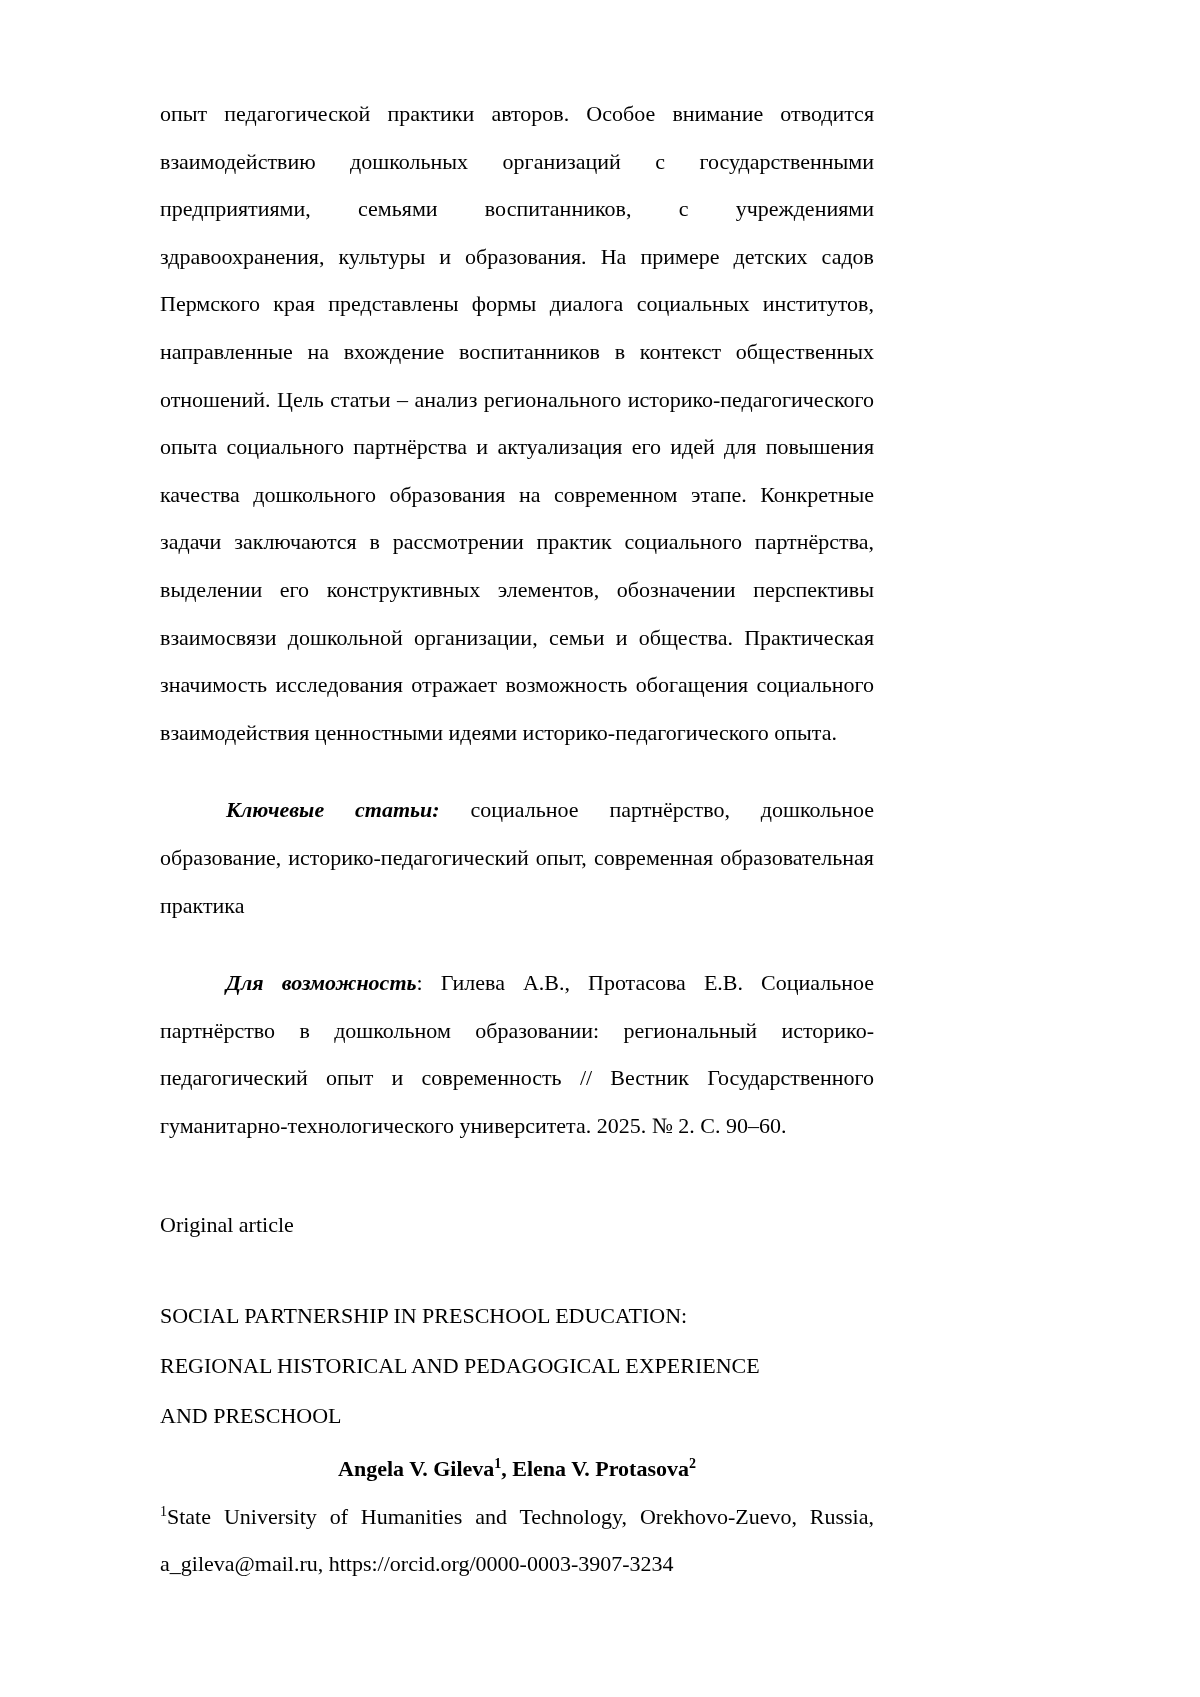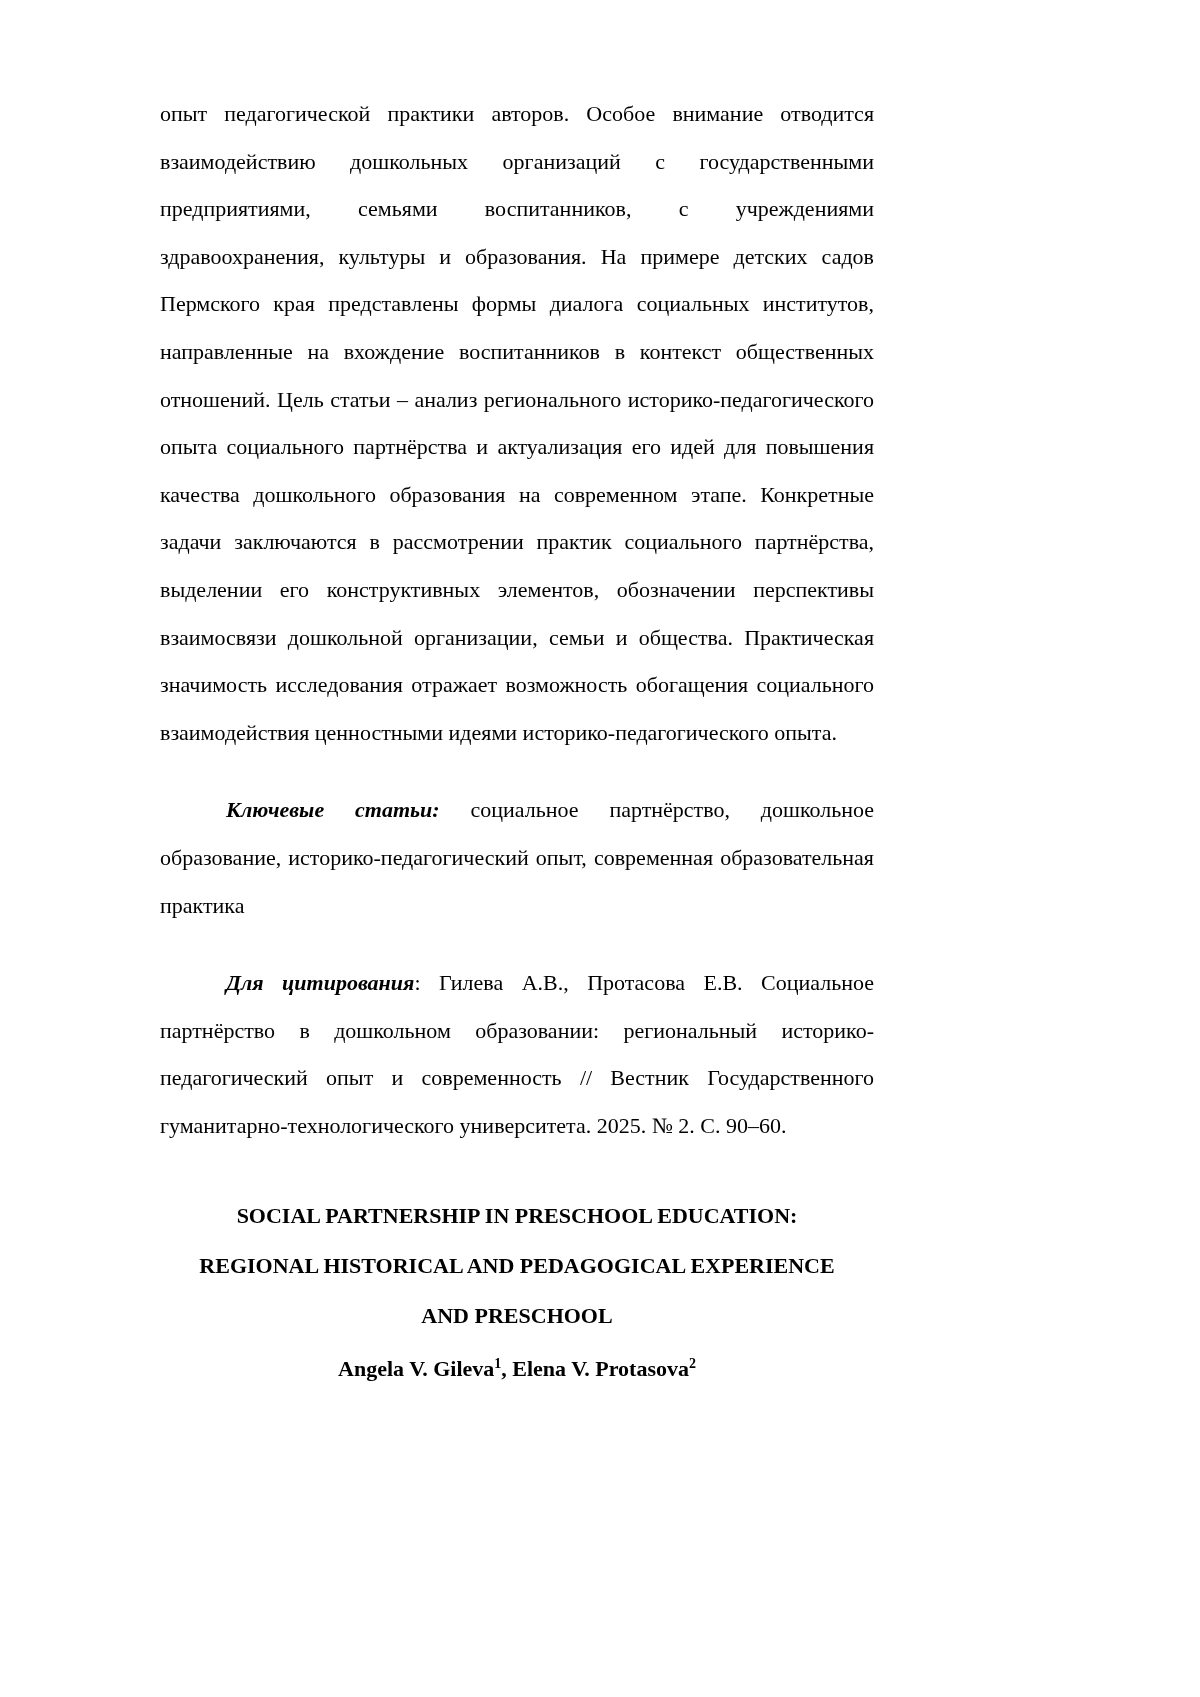--- a/index.html
+++ b/index.html
@@ -30,22 +30,22 @@
   .lead-in {
     font-weight: bold;
     font-style: italic;
   }
   .article-type {
     text-align: left;
     margin-top: 52px;
     margin-bottom: 0;
   }
   .title {
-    text-align: center;
-    font-weight: bold;
+    text-align: left;
+    font-weight: normal;
     line-height: 50px;
     margin-top: 42px;
     margin-bottom: 4px;
   }
   .authors {
     text-align: center;
     font-weight: bold;
     margin-bottom: 0;
   }
   .affiliation {
@@ -60,21 +60,23 @@
 </style>
 </head>
 <body>
 
 <div class="page">
 
   <p class="body-para">опыт педагогической практики авторов. Особое внимание отводится взаимодействию дошкольных организаций с государственными предприятиями, семьями воспитанников, с учреждениями здравоохранения, культуры и образования. На примере детских садов Пермского края представлены формы диалога социальных институтов, направленные на вхождение воспитанников в контекст общественных отношений. Цель статьи – анализ регионального историко-педагогического опыта социального партнёрства и актуализация его идей для повышения качества дошкольного образования на современном этапе. Конкретные задачи заключаются в рассмотрении практик социального партнёрства, выделении его конструктивных элементов, обозначении перспективы взаимосвязи дошкольной организации, семьи и общества. Практическая значимость исследования отражает возможность обогащения социального взаимодействия ценностными идеями историко-педагогического опыта.</p>
 
   <p class="body-para indent"><span class="lead-in">Ключевые статьи:</span><span> социальное партнёрство, дошкольное образование, историко-педагогический опыт, современная образовательная практика</span></p>
 
-  <p class="body-para indent"><span class="lead-in">Для цитирования</span><span>: Гилева А.В., Протасова Е.В. Социальное партнёрство в дошкольном образовании: региональный историко-педагогический опыт и современность // Вестник Государственного гуманитарно-технологического университета. 2025. № 2. С. 90–60.</span></p>
+  <p class="body-para indent"><span class="lead-in">Для возможность</span><span>: Гилева А.В., Протасова Е.В. Социальное партнёрство в дошкольном образовании: региональный историко-педагогический опыт и современность // Вестник Государственного гуманитарно-технологического университета. 2025. № 2. С. 90–60.</span></p>
 
+  <p class="article-type">Original article</p>
 
   <p class="title"><span>SOCIAL PARTNERSHIP IN PRESCHOOL EDUCATION:</span><br><span>REGIONAL HISTORICAL AND PEDAGOGICAL EXPERIENCE</span><br><span>AND PRESCHOOL</span></p>
 
   <p class="authors"><span>Angela V. Gileva</span><sup>1</sup><span>, </span><span>Elena V. Protasova</span><sup>2</sup></p>
 
+  <p class="affiliation"><sup>1</sup><span>State University of Humanities and Technology, Orekhovo-Zuevo, Russia, a_gileva@mail.ru, https://orcid.org/0000-0003-3907-3234</span></p>
 
 </div>
 
 </body></html>

